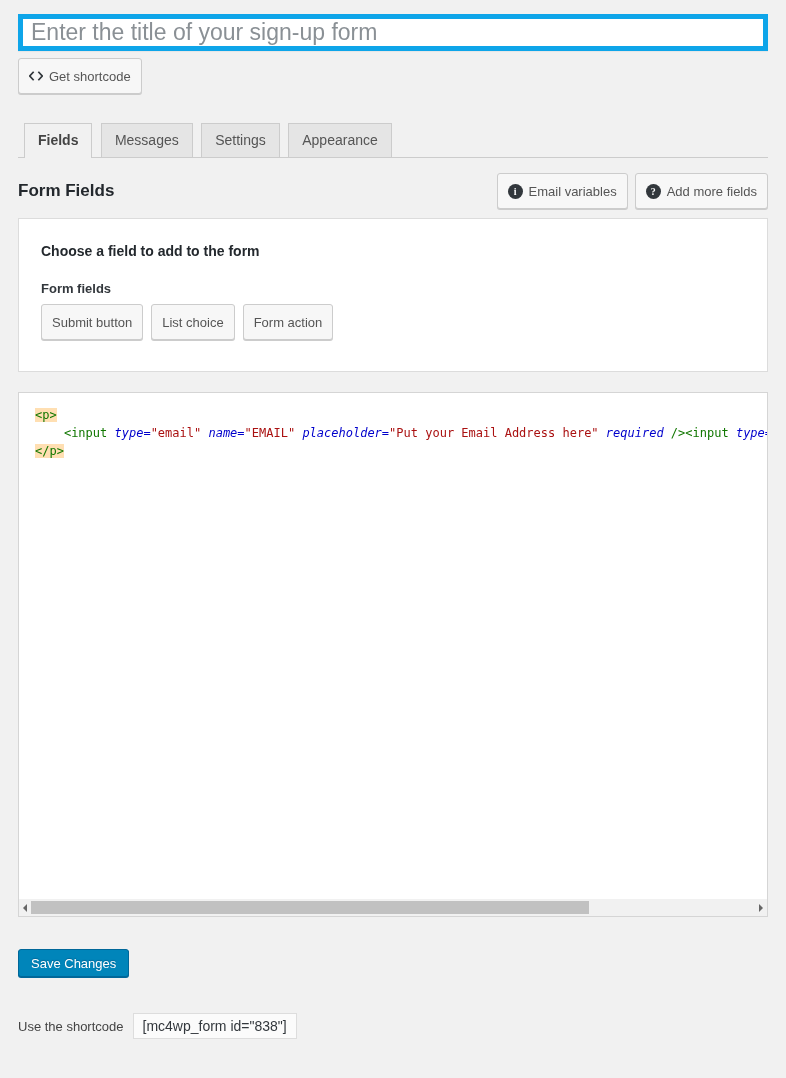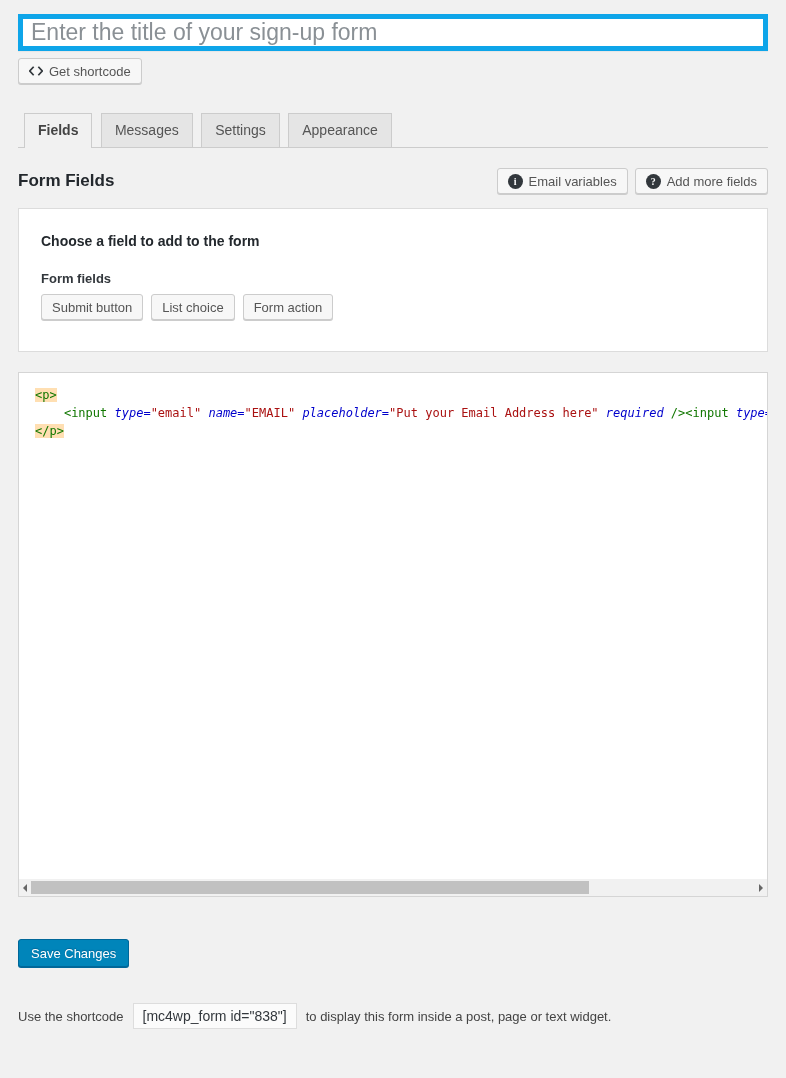--- a/index.html
+++ b/index.html
@@ -7,21 +7,21 @@
               font-family:"Liberation Sans", sans-serif; color:#444; }
   .wrap { padding:0 18px; }
 
   
   .title-input { display:block; width:100%; margin-top:14px; height:37px;
     background:#fff; border:5px solid #0ea5e9; box-shadow:0 1px 1px rgba(0,0,0,.04);
     font-family:"Liberation Sans", sans-serif; font-size:23px; padding:3px 8px; color:#32373c; outline:none; }
   .title-input::placeholder { color:#8a9095; opacity:1; }
 
   
-  .btn { display:inline-flex; align-items:center; height:26px; padding:0 10px;
+  .btn { display:inline-flex; align-items:center; height:36px; padding:0 10px;
     background:#f7f7f7; border:1px solid #ccc; border-radius:3px; color:#555;
     font-family:"Liberation Sans", sans-serif; font-size:13px; cursor:pointer;
     box-shadow:0 1px 0 #ccc; white-space:nowrap; }
   .btn .ic { margin-right:6px; display:inline-flex; align-items:center; }
 
   .toolbar { margin-top:7px; display:flex; gap:7px; }
 
   
   .tabbar { margin-top:29px; border-bottom:1px solid #ccc; padding-left:2px; height:35px; }
   .tab { display:inline-block; margin-left:4px; padding:9px 13px 10px; font-size:14px;
@@ -56,21 +56,21 @@
 
   
   .hscroll { position:absolute; left:0; right:0; bottom:0; height:17px; background:#f1f1f1; }
   .hs-arrow { position:absolute; top:0; width:12px; height:17px; display:flex; align-items:center; justify-content:center; cursor:pointer; }
   .hs-arrow.left { left:0; } .hs-arrow.right { right:0; }
   .tri-l { width:0; height:0; border:4px solid transparent; border-right-color:#666; border-left-width:0; }
   .tri-r { width:0; height:0; border:4px solid transparent; border-left-color:#666; border-right-width:0; }
   .hs-thumb { position:absolute; top:2px; left:12px; width:558px; height:13px; background:#c1c1c1; cursor:pointer; }
 
   
-  .save-btn { margin-top:42px; display:inline-block; height:28px; padding:0 12px;
+  .save-btn { margin-top:32px; display:inline-block; height:28px; padding:0 12px;
     background:#0085ba; border:1px solid #006799; border-radius:3px; color:#fff;
     font-family:"Liberation Sans", sans-serif; font-size:13px; cursor:pointer;
     box-shadow:0 1px 0 #006799; text-shadow:0 -1px 1px #006799; }
 
   
   .footer { margin-top:36px; font-size:13px; color:#444; display:flex; align-items:center; gap:9px; }
   .shortcode-box { display:inline-block; background:#fbfbfb; border:1px solid #ddd;
     padding:4px 9px; font-size:14px; color:#32373c; }
 
   svg { display:block; }
@@ -140,16 +140,15 @@
           <span class="tri-r"></span>
         </span>
     </div>
   </div>
 
   <button class="save-btn">Save Changes</button>
 
   <div class="footer">
     <span>Use the shortcode</span>
     <span class="shortcode-box">[mc4wp_form id="838"]</span>
-    <span>to display this form inside a post, page or text widget.</span>
   </div>
 
 </div>
 
 </body></html>

